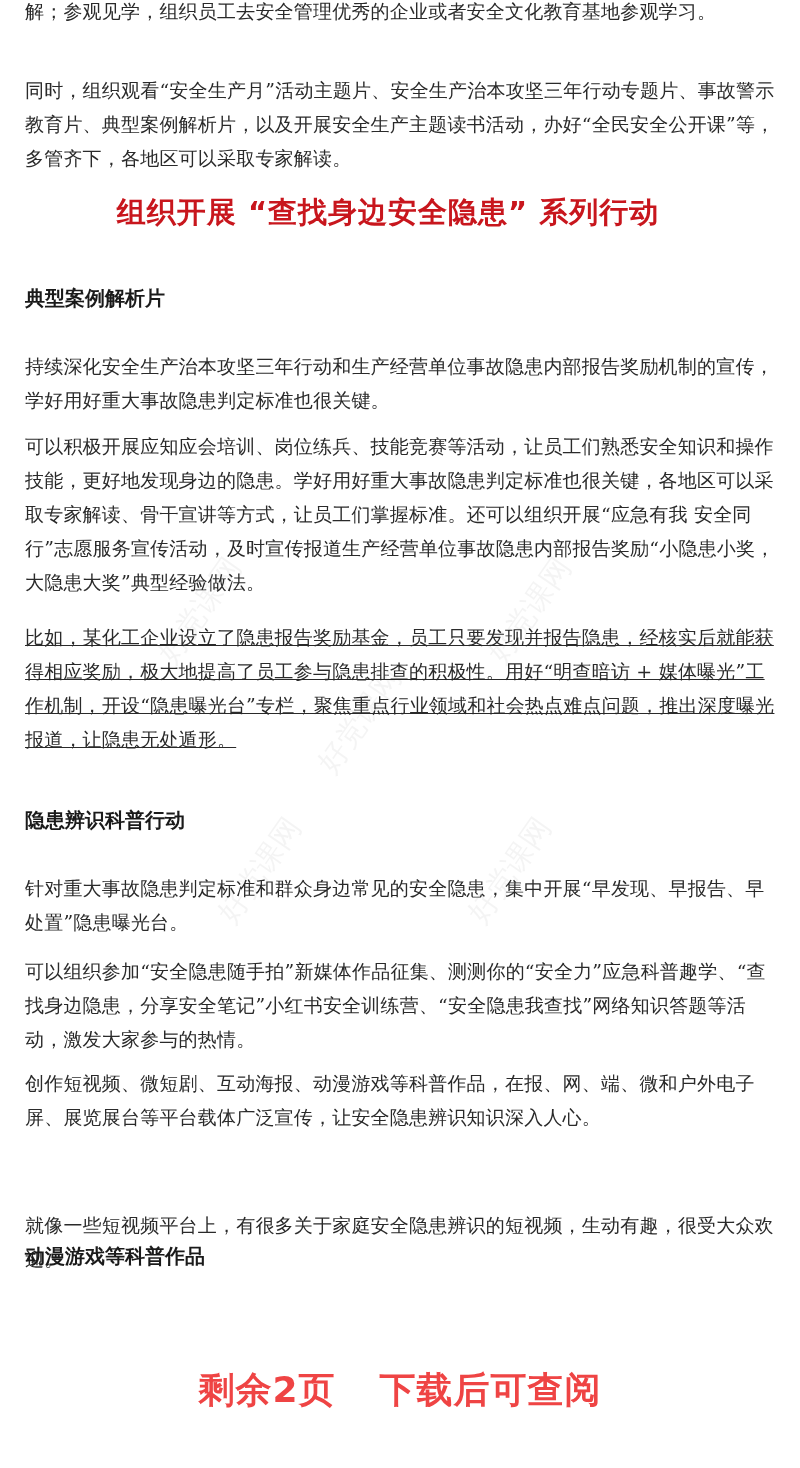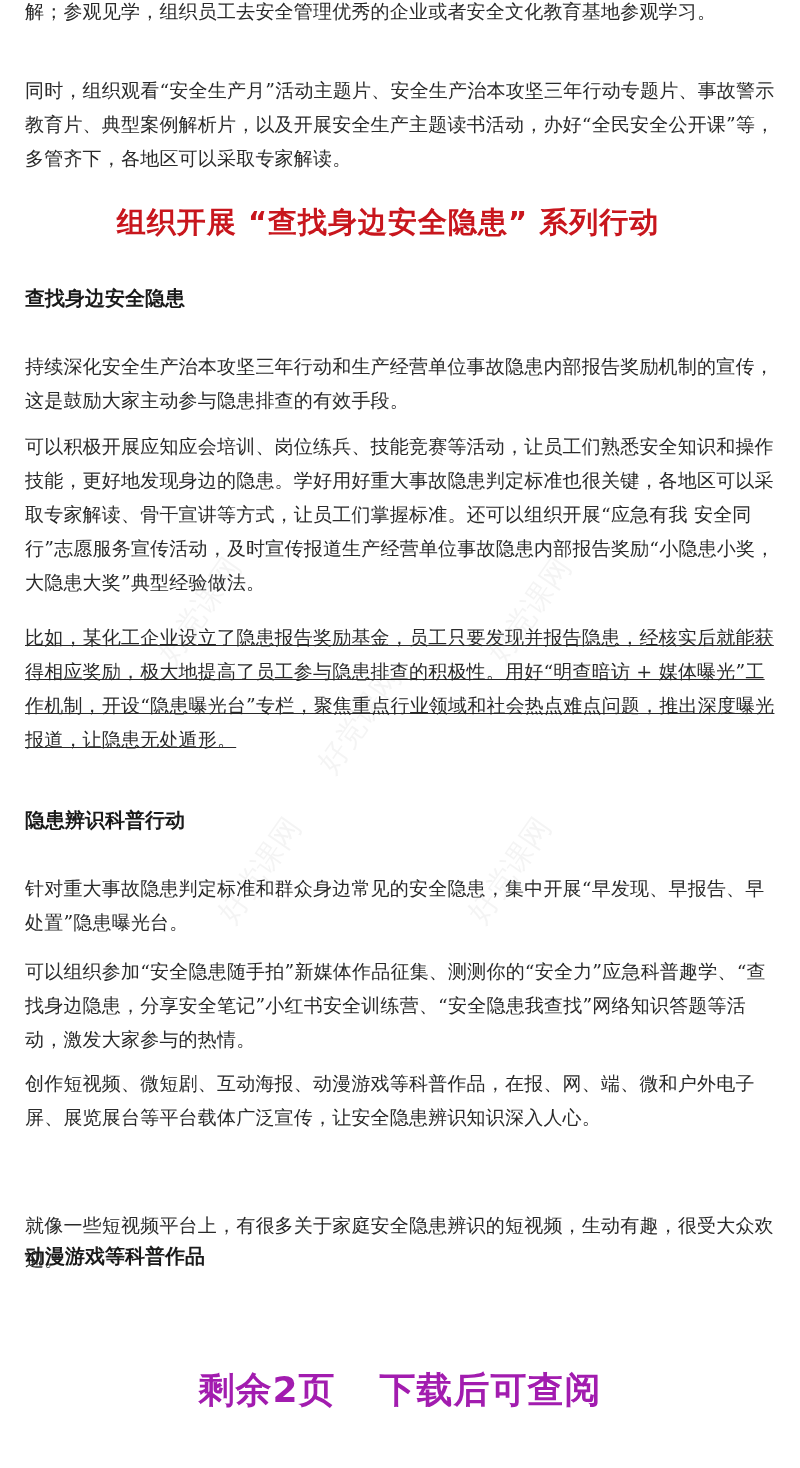--- a/index.html
+++ b/index.html
@@ -1,40 +1,40 @@
 <!DOCTYPE html>
 <html><head>
   <meta charset="utf-8">
   <style>
     html, body { margin: 0; padding: 0; background: #ffffff; }
     body { width: 800px; height: 1468px; position: relative; overflow: hidden;
       font-family: "DejaVu Serif", "Liberation Serif", serif; color: #222; }
     .p { position: absolute; left: 25px; width: 752px; font-size: 19px; line-height: 34px; color: #2a2a2a; margin: 0; letter-spacing: 0.2px; }
     .h { position: absolute; left: 25px; font-family: "DejaVu Sans", "Liberation Sans", sans-serif; font-size: 20px; font-weight: bold; color: #1a1a1a; margin: 0; }
-    .title { position: absolute; left: 0; width: 776px; top: 203px; text-align: center; font-family: "DejaVu Sans", "Liberation Sans", sans-serif; font-size: 29px; font-weight: bold; color: #c8161d; margin: 0; letter-spacing: 1px; }
-    .footer { position: absolute; left: 0; width: 800px; top: 1366px; text-align: center; font-family: "DejaVu Sans", "Liberation Sans", sans-serif; font-size: 36px; font-weight: bold; color: #a21caf; letter-spacing: 1px; }
+    .title { position: absolute; left: 0; width: 776px; top: 193px; text-align: center; font-family: "DejaVu Sans", "Liberation Sans", sans-serif; font-size: 29px; font-weight: bold; color: #c8161d; margin: 0; letter-spacing: 1px; }
+    .footer { position: absolute; left: 0; width: 800px; top: 1366px; text-align: center; font-family: "DejaVu Sans", "Liberation Sans", sans-serif; font-size: 36px; font-weight: bold; color: #ef4444; letter-spacing: 1px; }
     .footer span + span { margin-left: 44px; }
     .wm { position: absolute; font-family: "DejaVu Sans", sans-serif; font-size: 30px; color: rgba(0,0,0,0.045); transform: rotate(-55deg); white-space: nowrap; pointer-events: none; }
   </style>
 </head>
 <body>
 
 <div class="wm" style="left:140px;top:590px;">好党课网</div>
 <div class="wm" style="left:470px;top:590px;">好党课网</div>
 <div class="wm" style="left:300px;top:700px;">好党课网</div>
 <div class="wm" style="left:200px;top:850px;">好党课网</div>
 <div class="wm" style="left:450px;top:850px;">好党课网</div>
 
 <p class="p" style="top:-6px;">解；参观见学，组织员工去安全管理优秀的企业或者安全文化教育基地参观学习。</p>
 <p class="p" style="top:73px;">同时，组织观看“安全生产月”活动主题片、安全生产治本攻坚三年行动专题片、事故警示教育片、典型案例解析片，以及开展安全生产主题读书活动，办好“全民安全公开课”等，多管齐下，各地区可以采取专家解读。</p>
 
 <h1 class="title">组织开展 “查找身边安全隐患” 系列行动</h1>
 
-<h2 class="h" style="top:285px;">查找身边安全隐患</h2>
-<p class="p" style="top:349px;">持续深化安全生产治本攻坚三年行动和生产经营单位事故隐患内部报告奖励机制的宣传，这是鼓励大家主动参与隐患排查的有效手段。</p>
+<h2 class="h" style="top:285px;">典型案例解析片</h2>
+<p class="p" style="top:349px;">持续深化安全生产治本攻坚三年行动和生产经营单位事故隐患内部报告奖励机制的宣传，学好用好重大事故隐患判定标准也很关键。</p>
 <p class="p" style="top:429px;">可以积极开展应知应会培训、岗位练兵、技能竞赛等活动，让员工们熟悉安全知识和操作技能，更好地发现身边的隐患。学好用好重大事故隐患判定标准也很关键，各地区可以采取专家解读、骨干宣讲等方式，让员工们掌握标准。还可以组织开展“应急有我 安全同行”志愿服务宣传活动，及时宣传报道生产经营单位事故隐患内部报告奖励“小隐患小奖，大隐患大奖”典型经验做法。</p>
 <p class="p" style="top:620px;text-decoration:underline;">比如，某化工企业设立了隐患报告奖励基金，员工只要发现并报告隐患，经核实后就能获得相应奖励，极大地提高了员工参与隐患排查的积极性。用好“明查暗访 + 媒体曝光”工作机制，开设“隐患曝光台”专栏，聚焦重点行业领域和社会热点难点问题，推出深度曝光报道，让隐患无处遁形。</p>
 
 <h2 class="h" style="top:807px;text-align:right;">隐患辨识科普行动</h2>
 <p class="p" style="top:871px;">针对重大事故隐患判定标准和群众身边常见的安全隐患，集中开展“早发现、早报告、早处置”隐患曝光台。</p>
 <p class="p" style="top:954px;">可以组织参加“安全隐患随手拍”新媒体作品征集、测测你的“安全力”应急科普趣学、“查找身边隐患，分享安全笔记”小红书安全训练营、“安全隐患我查找”网络知识答题等活动，激发大家参与的热情。</p>
 <p class="p" style="top:1066px;">创作短视频、微短剧、互动海报、动漫游戏等科普作品，在报、网、端、微和户外电子屏、展览展台等平台载体广泛宣传，让安全隐患辨识知识深入人心。</p>
 <p class="p" style="top:1208px;">就像一些短视频平台上，有很多关于家庭安全隐患辨识的短视频，生动有趣，很受大众欢迎。</p>
 
 <h2 class="h" style="top:1243px;">动漫游戏等科普作品</h2>

